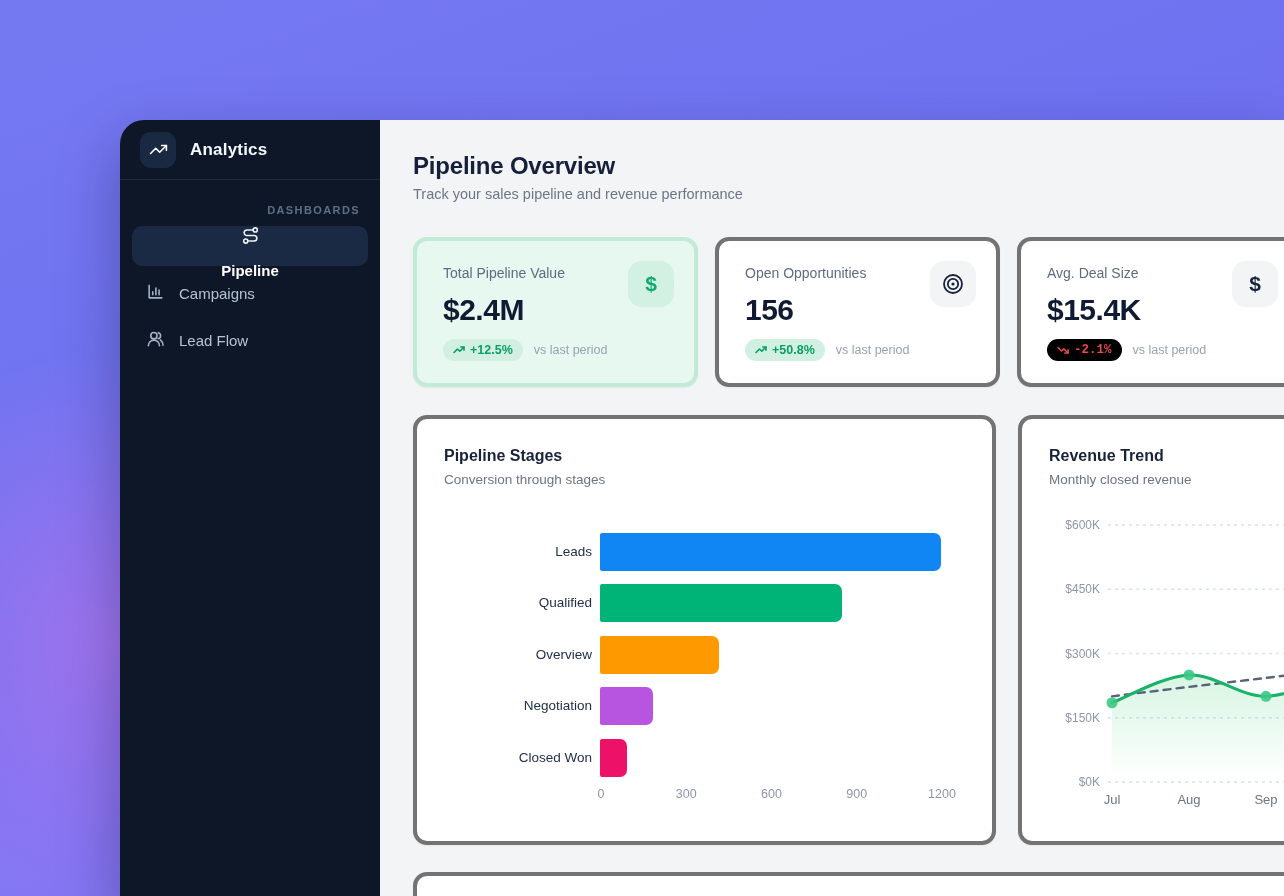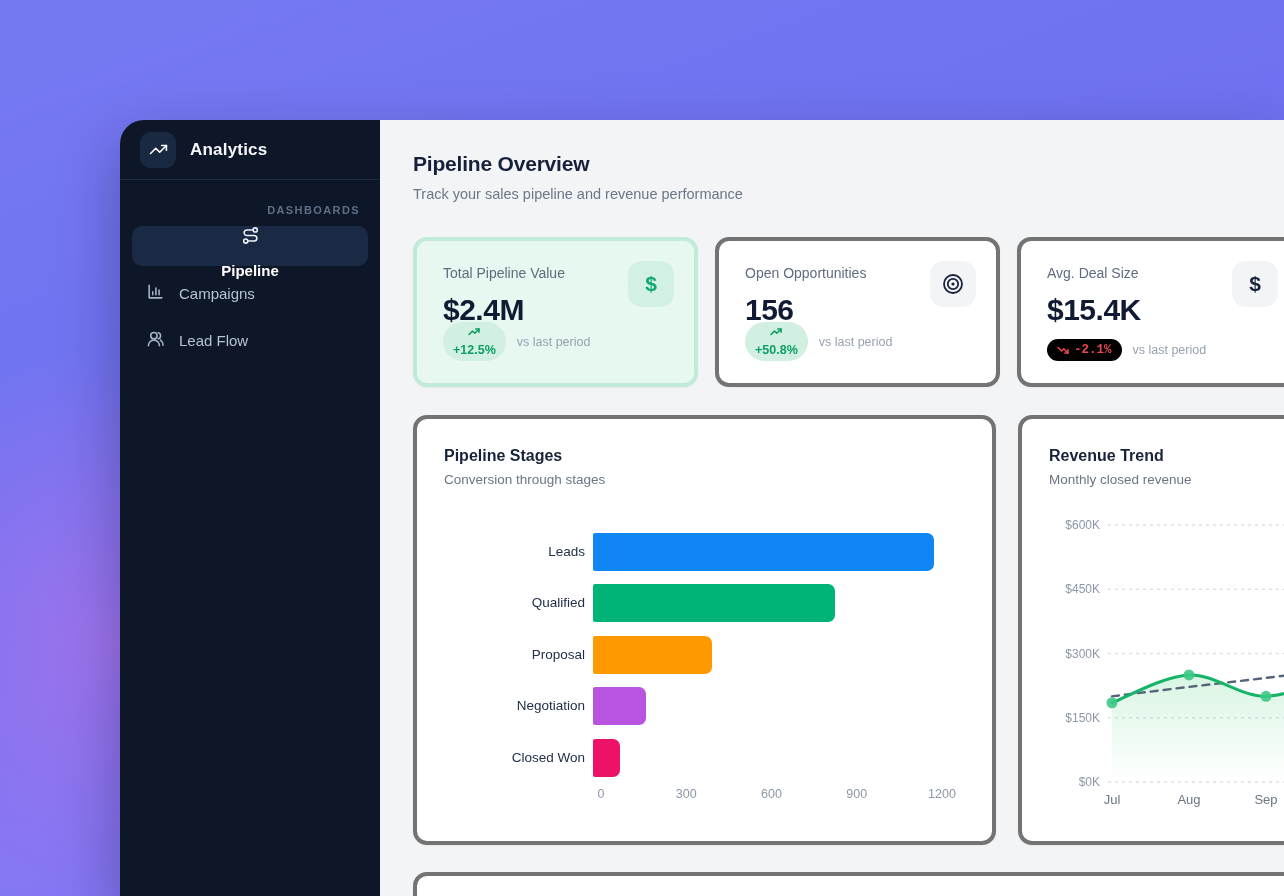--- a/index.html
+++ b/index.html
@@ -28,53 +28,53 @@
     letter-spacing:1.4px; color:#5d6e86;text-align:right; }
   .nav { display:flex; flex-direction:column; gap:7px; padding:0 12px; }
   .nav-item { height:40px; border-radius:10px; display:flex; align-items:center;
     gap:14px; padding:0 14px; color:#b7c2d1; font-size:15px; cursor:pointer; }
   .nav-item svg { stroke:#a6b3c5; }
   .nav-item.active { background:#1a2a45; color:#ffffff; font-weight:600;flex-direction:column; }
   .nav-item.active svg { stroke:#eef2f8; }
 
   
   .main { position:relative; flex:1; background:#f2f4f6; overflow:hidden; }
-  .page-title { position:absolute; left:33px; top:32px; font-size:21px; font-weight:700;
+  .page-title { position:absolute; left:33px; top:32px; font-size:24px; font-weight:700;
     color:#16203a; letter-spacing:-.2px; }
   .page-subtitle { position:absolute; left:33px; top:66px; font-size:14.5px; color:#6b7687; }
 
   
   .kpi-row { position:absolute; left:33px; top:117px; display:flex; gap:17px; }
   .card { background:#ffffff; border:4px solid #737373; border-radius:14px;
     box-shadow:0 1px 2px rgba(16,24,40,.05); }
   .kpi { position:relative; width:285px; height:150px; padding:24px 26px; }
   .kpi.highlight { background:#e7f8f0; border-color:#c2ebd7; }
   .kpi-label { font-size:14px; color:#5f6c80; }
   .kpi-value { margin-top:12px; font-size:30px; font-weight:800; color:#101b33; letter-spacing:-.5px; }
   .kpi-foot { position:absolute; left:26px; bottom:22px; display:flex; align-items:center; gap:11px; }
   .pill { display:inline-flex; align-items:center; gap:5px; padding:4px 10px;
     border-radius:999px; font-size:12.5px; font-weight:700; }
-  .pill.up { background:#d2f0e1; color:#0c9e68;flex-direction:column; }
+  .pill.up { background:#d2f0e1; color:#0c9e68; }
   .pill.down { background:#000000; color:#e5484d;font-family:Liberation Mono, monospace; }
   .kpi-note { font-size:12.5px; color:#98a2b1; }
   .kpi-icon { position:absolute; top:20px; right:20px; width:46px; height:46px;
     border-radius:14px; display:flex; align-items:center; justify-content:center;
     background:#f2f4f6; }
   .kpi.highlight .kpi-icon { background:#d3f1e2; }
   .dollar-glyph { font-size:21px; font-weight:600; color:#18233c; }
   .kpi.highlight .dollar-glyph { color:#11a872; }
 
   
   .charts-row { position:absolute; left:33px; top:295px; display:flex; gap:22px; }
   .chart-card { position:relative; width:583px; height:430px; }
   .card-title { position:absolute; left:27px; top:28px; font-size:16px; font-weight:700; color:#18233a; }
   .card-subtitle { position:absolute; left:27px; top:53px; font-size:13.5px; color:#6b7684; }
 
   
-  .bars-wrap { position:absolute; left:0; top:107px; width:100%; }
+  .bars-wrap { position:absolute; left:7px; top:107px; width:100%; }
   .bar-row { display:flex; align-items:center; height:51.5px; }
   .bar-label { width:176px; flex:0 0 176px; text-align:right; padding-right:8px;
     font-size:13.5px; color:#22304a; font-weight:500; line-height:1.15; }
   .bar-track { width:341px; flex:0 0 341px; }
   .bar { height:38px; border-radius:2px 7px 7px 2px; }
   .bar-axis { position:absolute; left:184px; top:368px; width:341px; height:16px; }
   .bar-axis span { position:absolute; transform:translateX(-50%); font-size:12.5px; color:#8d97a7; }
 
   
   .rev-svg { position:absolute; left:0; top:0; }
@@ -214,21 +214,21 @@
                   <div class="bar" style="width: 341px; background: rgb(16, 134, 244);"></div>
                 </div>
               </div>
               <div class="bar-row">
                 <div class="bar-label">Qualified</div>
                 <div class="bar-track">
                   <div class="bar" style="width: 241.542px; background: rgb(0, 179, 119);"></div>
                 </div>
               </div>
               <div class="bar-row">
-                <div class="bar-label">Proposal</div>
+                <div class="bar-label">Overview</div>
                 <div class="bar-track">
                   <div class="bar" style="width: 119.35px; background: rgb(254, 154, 0);"></div>
                 </div>
               </div>
               <div class="bar-row">
                 <div class="bar-label">Negotiation</div>
                 <div class="bar-track">
                   <div class="bar" style="width: 52.5708px; background: rgb(184, 85, 224);"></div>
                 </div>
               </div>

